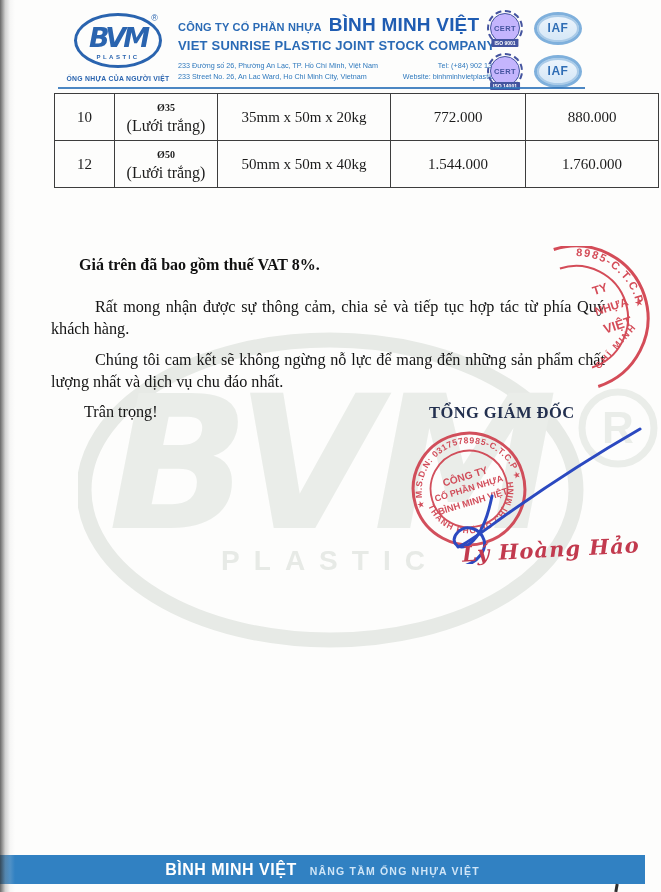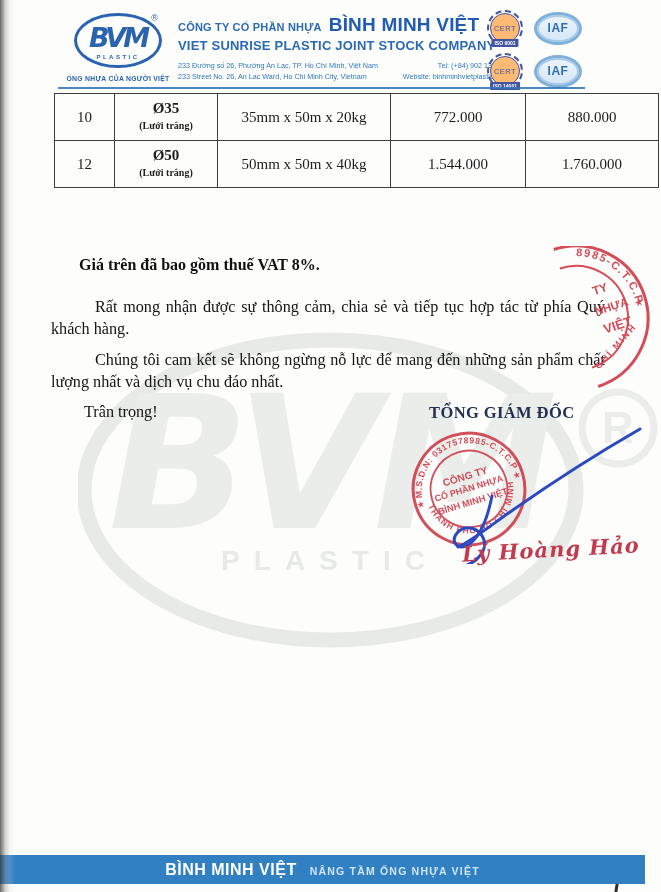--- a/index.html
+++ b/index.html
@@ -48,23 +48,23 @@
   .company-en { font-size:13px; font-weight:800; color:#2a6ab5; letter-spacing:.2px; margin-top:2px; white-space:nowrap; }
   .addr-lines { margin-top:8px; width:332px; color:#2f79bd; font-size:7.2px; line-height:10.5px; }
   .addr-row { display:flex; justify-content:space-between; white-space:nowrap;gap:26px; }
   .addr-row .right { margin-left:10px; }
 
   .badges-block { position:absolute; left:487px; top:10px; z-index:4; }
   .badge-row { display:flex; align-items:center; gap:11px; margin-bottom:7px; }
   .cert-badge { position:relative; width:36px; height:36px; }
   .cert-ring { width:36px; height:36px; border-radius:50%; border:2px dashed #44549f; }
   .cert-core {
-    position:absolute; inset:3px; border-radius:50%; background:#fdba74; border:1.5px solid #44549f;
+    position:absolute; inset:3px; border-radius:50%; background:#c4b5fd; border:1.5px solid #44549f;
     display:flex; align-items:center; justify-content:center;
-    font-family:"Liberation Sans",sans-serif; font-size:7.5px; font-weight:400; color:#44549f; letter-spacing:.4px;
+    font-family:"Liberation Sans",sans-serif; font-size:7.5px; font-weight:700; color:#44549f; letter-spacing:.4px;
   }
   .cert-ribbon {
     position:absolute; bottom:-1px; left:50%; transform:translateX(-50%);
     background:#44549f; color:#fff; font-family:"Liberation Sans",sans-serif;
     font-size:5px; font-weight:bold; padding:1px 3px; white-space:nowrap; border-radius:1px;
   }
   .iaf-badge {
     width:48px; height:33px; border-radius:50%;
     border:3px solid #7fb0dc; background:linear-gradient(#eef5fc,#d3e6f6);
     box-shadow:inset 0 0 0 2px #aacbe8;
@@ -75,22 +75,22 @@
 
   
   .price-table {
     position:absolute; left:54px; top:93px; width:604px; z-index:3;
     border-collapse:collapse; table-layout:fixed;padding-left:12px;
   }
   .price-table td {
     border:1.5px solid #3d3d3d; text-align:center; vertical-align:middle;
     font-size:15px; color:#1c1c1c; height:47px; padding:2px 4px;
   }
-  .cell-size { font-weight:bold; font-size:15px; line-height:18px; }
-  .cell-note { font-weight:bold; font-size:10px; line-height:18px; }
+  .cell-size { font-weight:bold; font-size:10px; line-height:18px; }
+  .cell-note { font-weight:normal; font-size:16px; line-height:18px; }
 
   
   .vat-note { position:absolute; left:79px; top:256px; z-index:3; font-size:16px; font-weight:bold; color:#111; }
   .body-text { position:absolute; left:43px; top:288px; width:570px; z-index:3; font-size:16.2px; line-height:22.3px; text-align:justify; color:#141414; }
   .body-text p { margin:8px; text-indent:44px; }
   .body-text p.closing { text-indent:33px; }
 
   
   .director-title { position:absolute; left:429px; top:403px; z-index:3; font-size:16.5px; font-weight:bold; color:#23304f; letter-spacing:.4px; }
   .stamp { position:absolute; left:409px; top:429px; width:120px; height:120px; z-index:5; }

